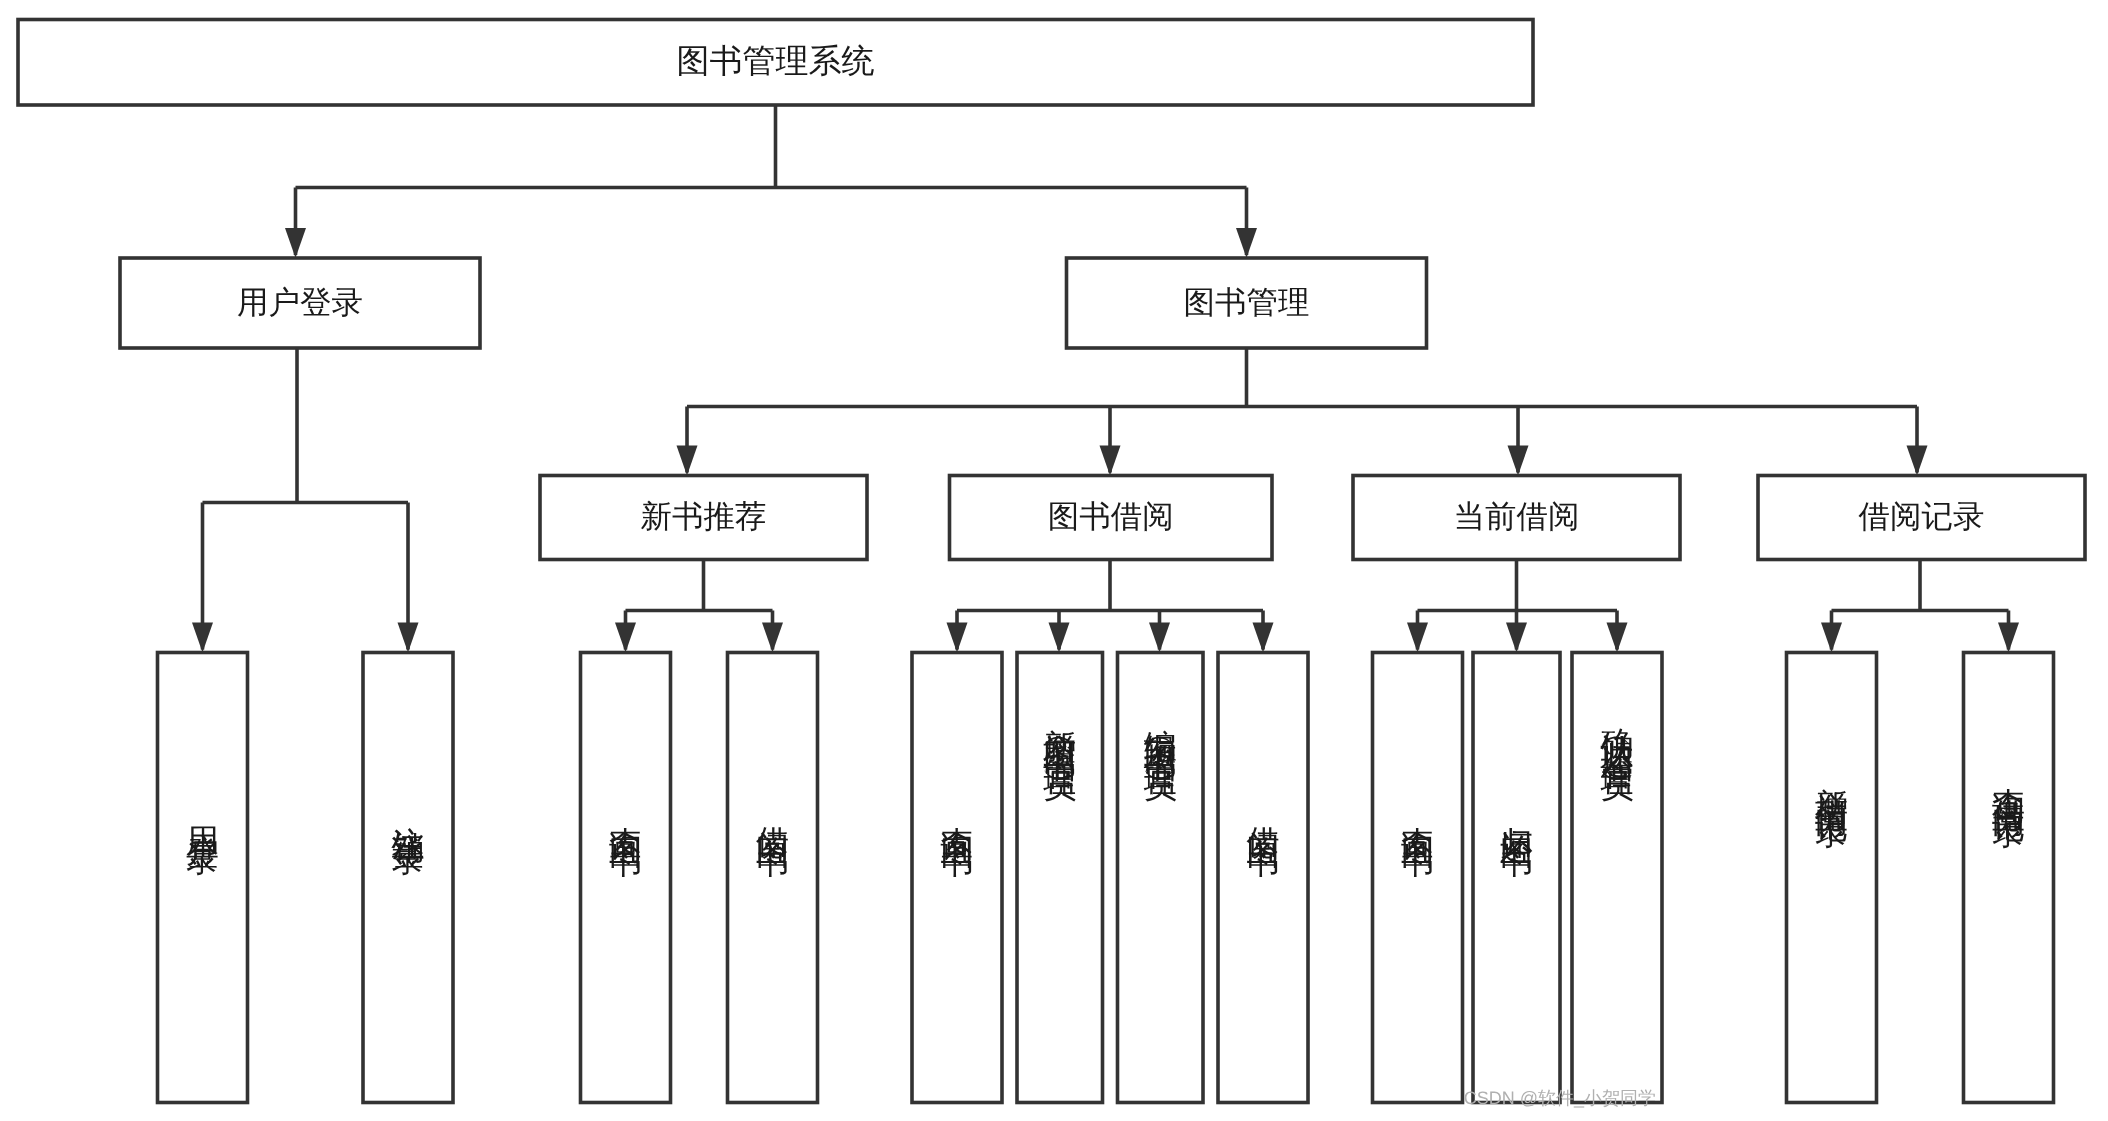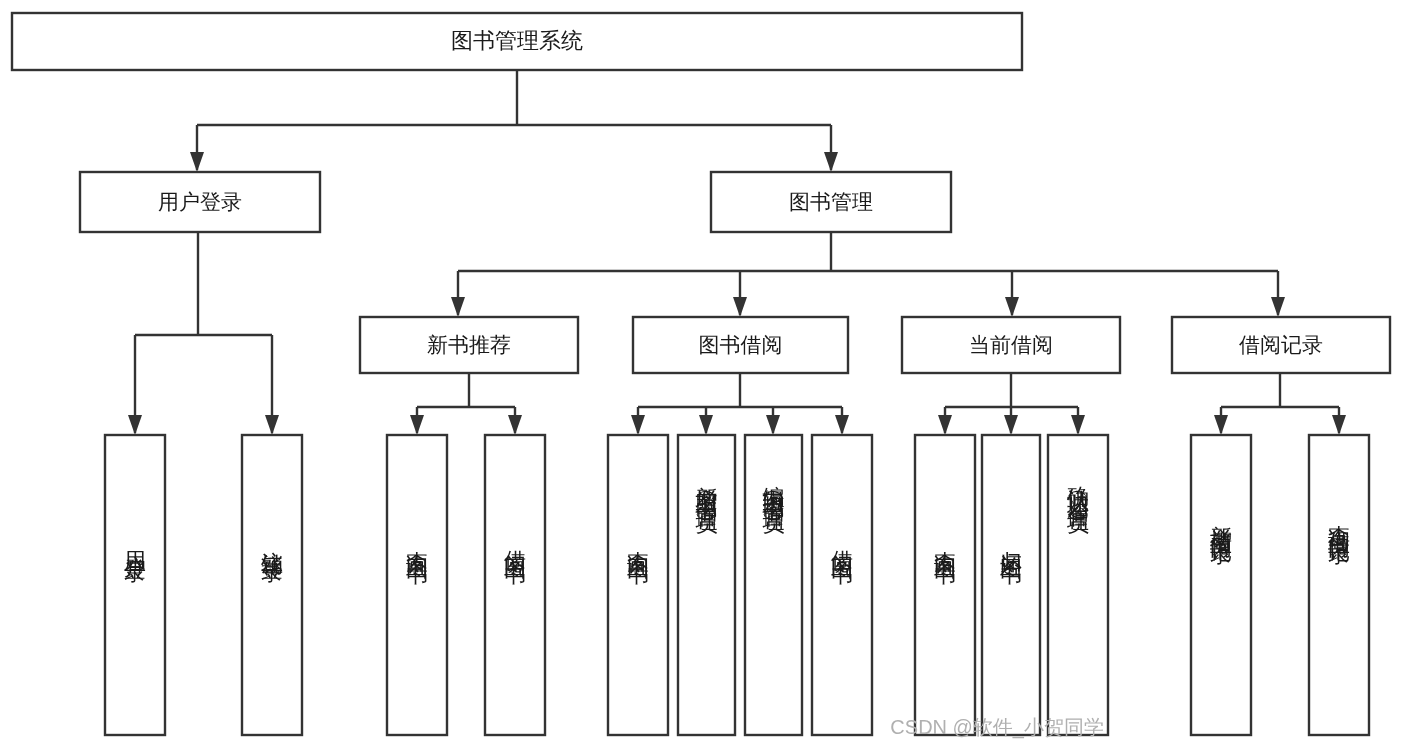--- a/index.html
+++ b/index.html
@@ -71,21 +71,21 @@
     line-height: 1;
     color: #1a1a1a;
     letter-spacing: 4px;
     white-space: nowrap;
   }
   .watermark {
     position: absolute;
     right: 10px;
     bottom: 6px;
     font-family: "Liberation Sans", sans-serif;
-    font-size: 20px;
+    font-size: 12px;
     color: #b0b0b0;
     white-space: nowrap;
     pointer-events: none;
   }
 </style>
 </head>
 <body>
 
 <div id="diagram-root">
 

